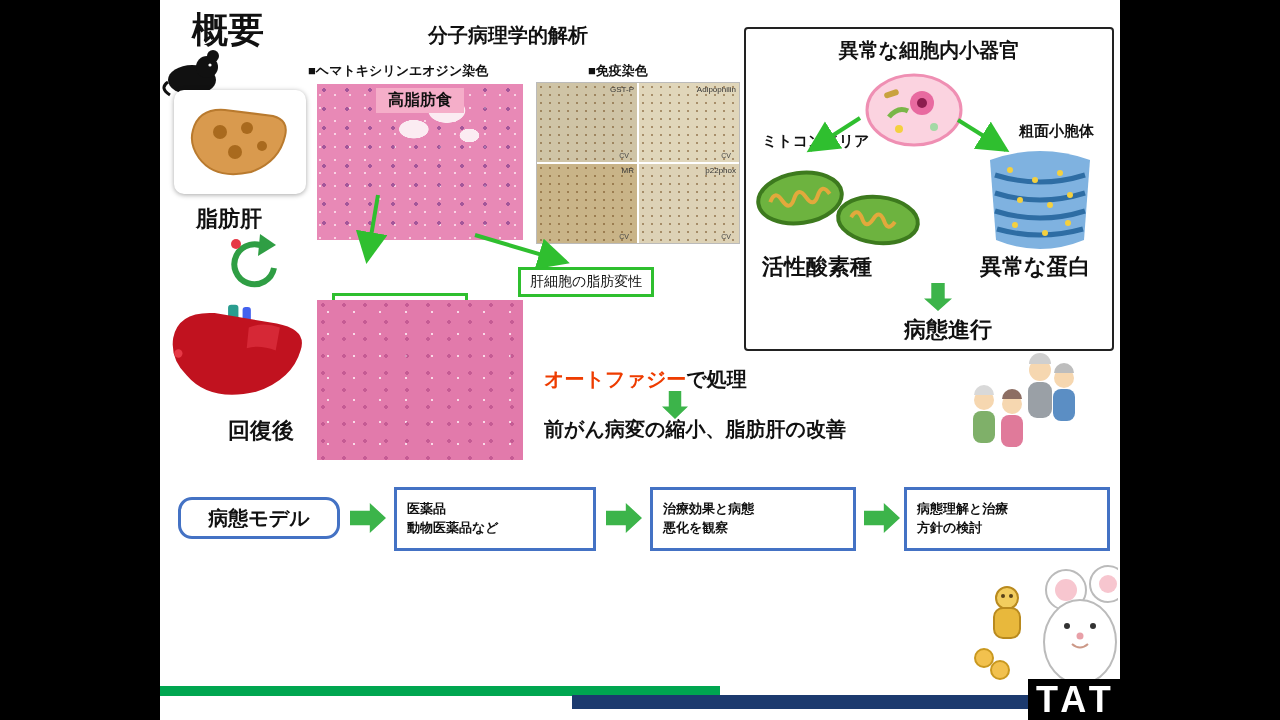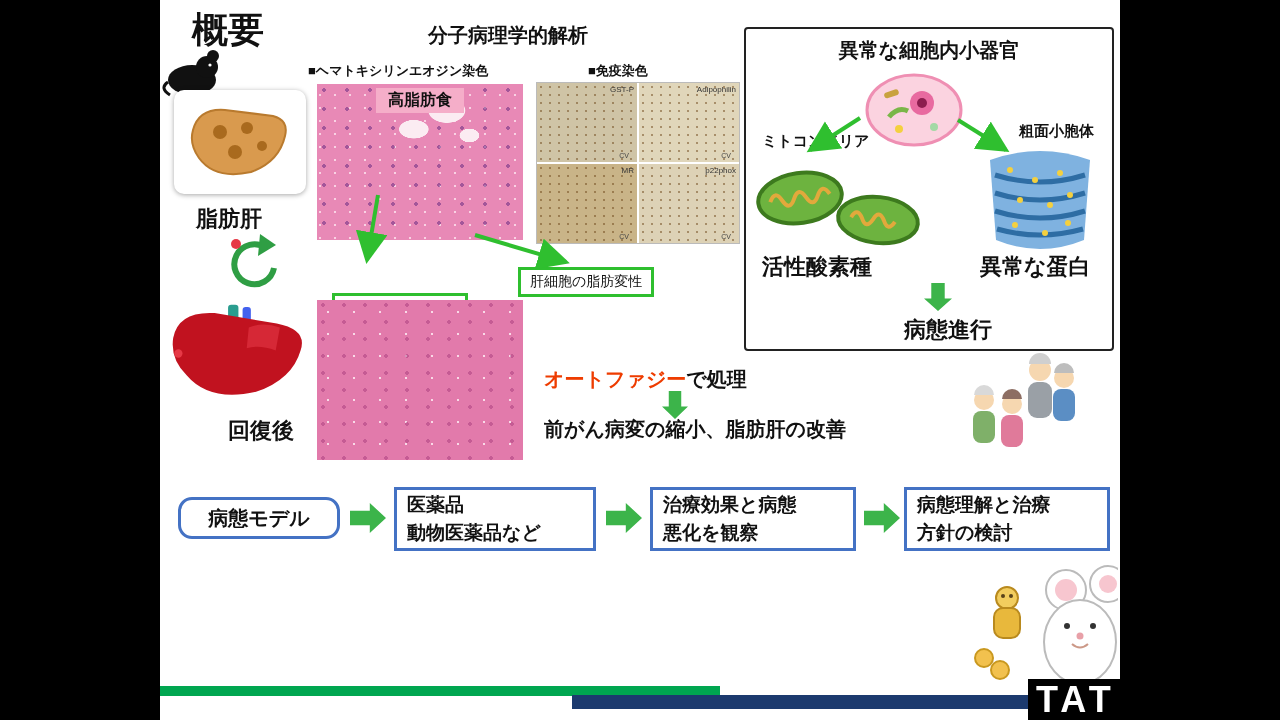--- a/index.html
+++ b/index.html
@@ -28,21 +28,21 @@
     background-image:radial-gradient(circle 1.5px at 4px 4px, rgba(110,70,25,.5) 55%, transparent 60%);
     background-size:9px 8px;}
   .iq1{background-color:#cfc4a6}.iq2{background-color:#e0d6ba}
   .iq3{background-color:#c9b488}.iq4{background-color:#ddd2b6}
   .iq .pname{position:absolute;top:2px;right:3px;font-size:8px;color:#333;}
   .iq .cv{position:absolute;bottom:3px;right:8px;font-size:7px;color:#444;}
   .greenbox{border:3px solid #2fbf2f;background:#fff;padding:3px 9px;font-size:14px;white-space:nowrap;}
   .arr-right{background:#3cb44a;clip-path:polygon(0 26%,55% 26%,55% 0,100% 50%,55% 100%,55% 74%,0 74%);}
   .arr-down{background:#3cb44a;clip-path:polygon(26% 0,74% 0,74% 55%,100% 55%,50% 100%,0 55%,26% 55%);}
   .step{border:3px solid #4472c4;background:#fff;display:flex;flex-direction:column;justify-content:center;
-        font-size:19px;font-weight:bold;line-height:1.45;box-sizing:border-box;}
+        font-size:13px;font-weight:bold;line-height:1.45;box-sizing:border-box;}
   .chip{background:#f5aec9;padding:2px 12px;font-size:16px;font-weight:bold;}
   .banner{background:#fbe5d6;border-radius:10px;text-align:center;font-size:27px;font-weight:bold;line-height:1.5;}
 </style>
 </head>
 <body>
 
 <div class="stage">
   <div class="slide">
 
     <div class="abs b" style="left:32px;top:6px;font-size:36px;">概要</div>

